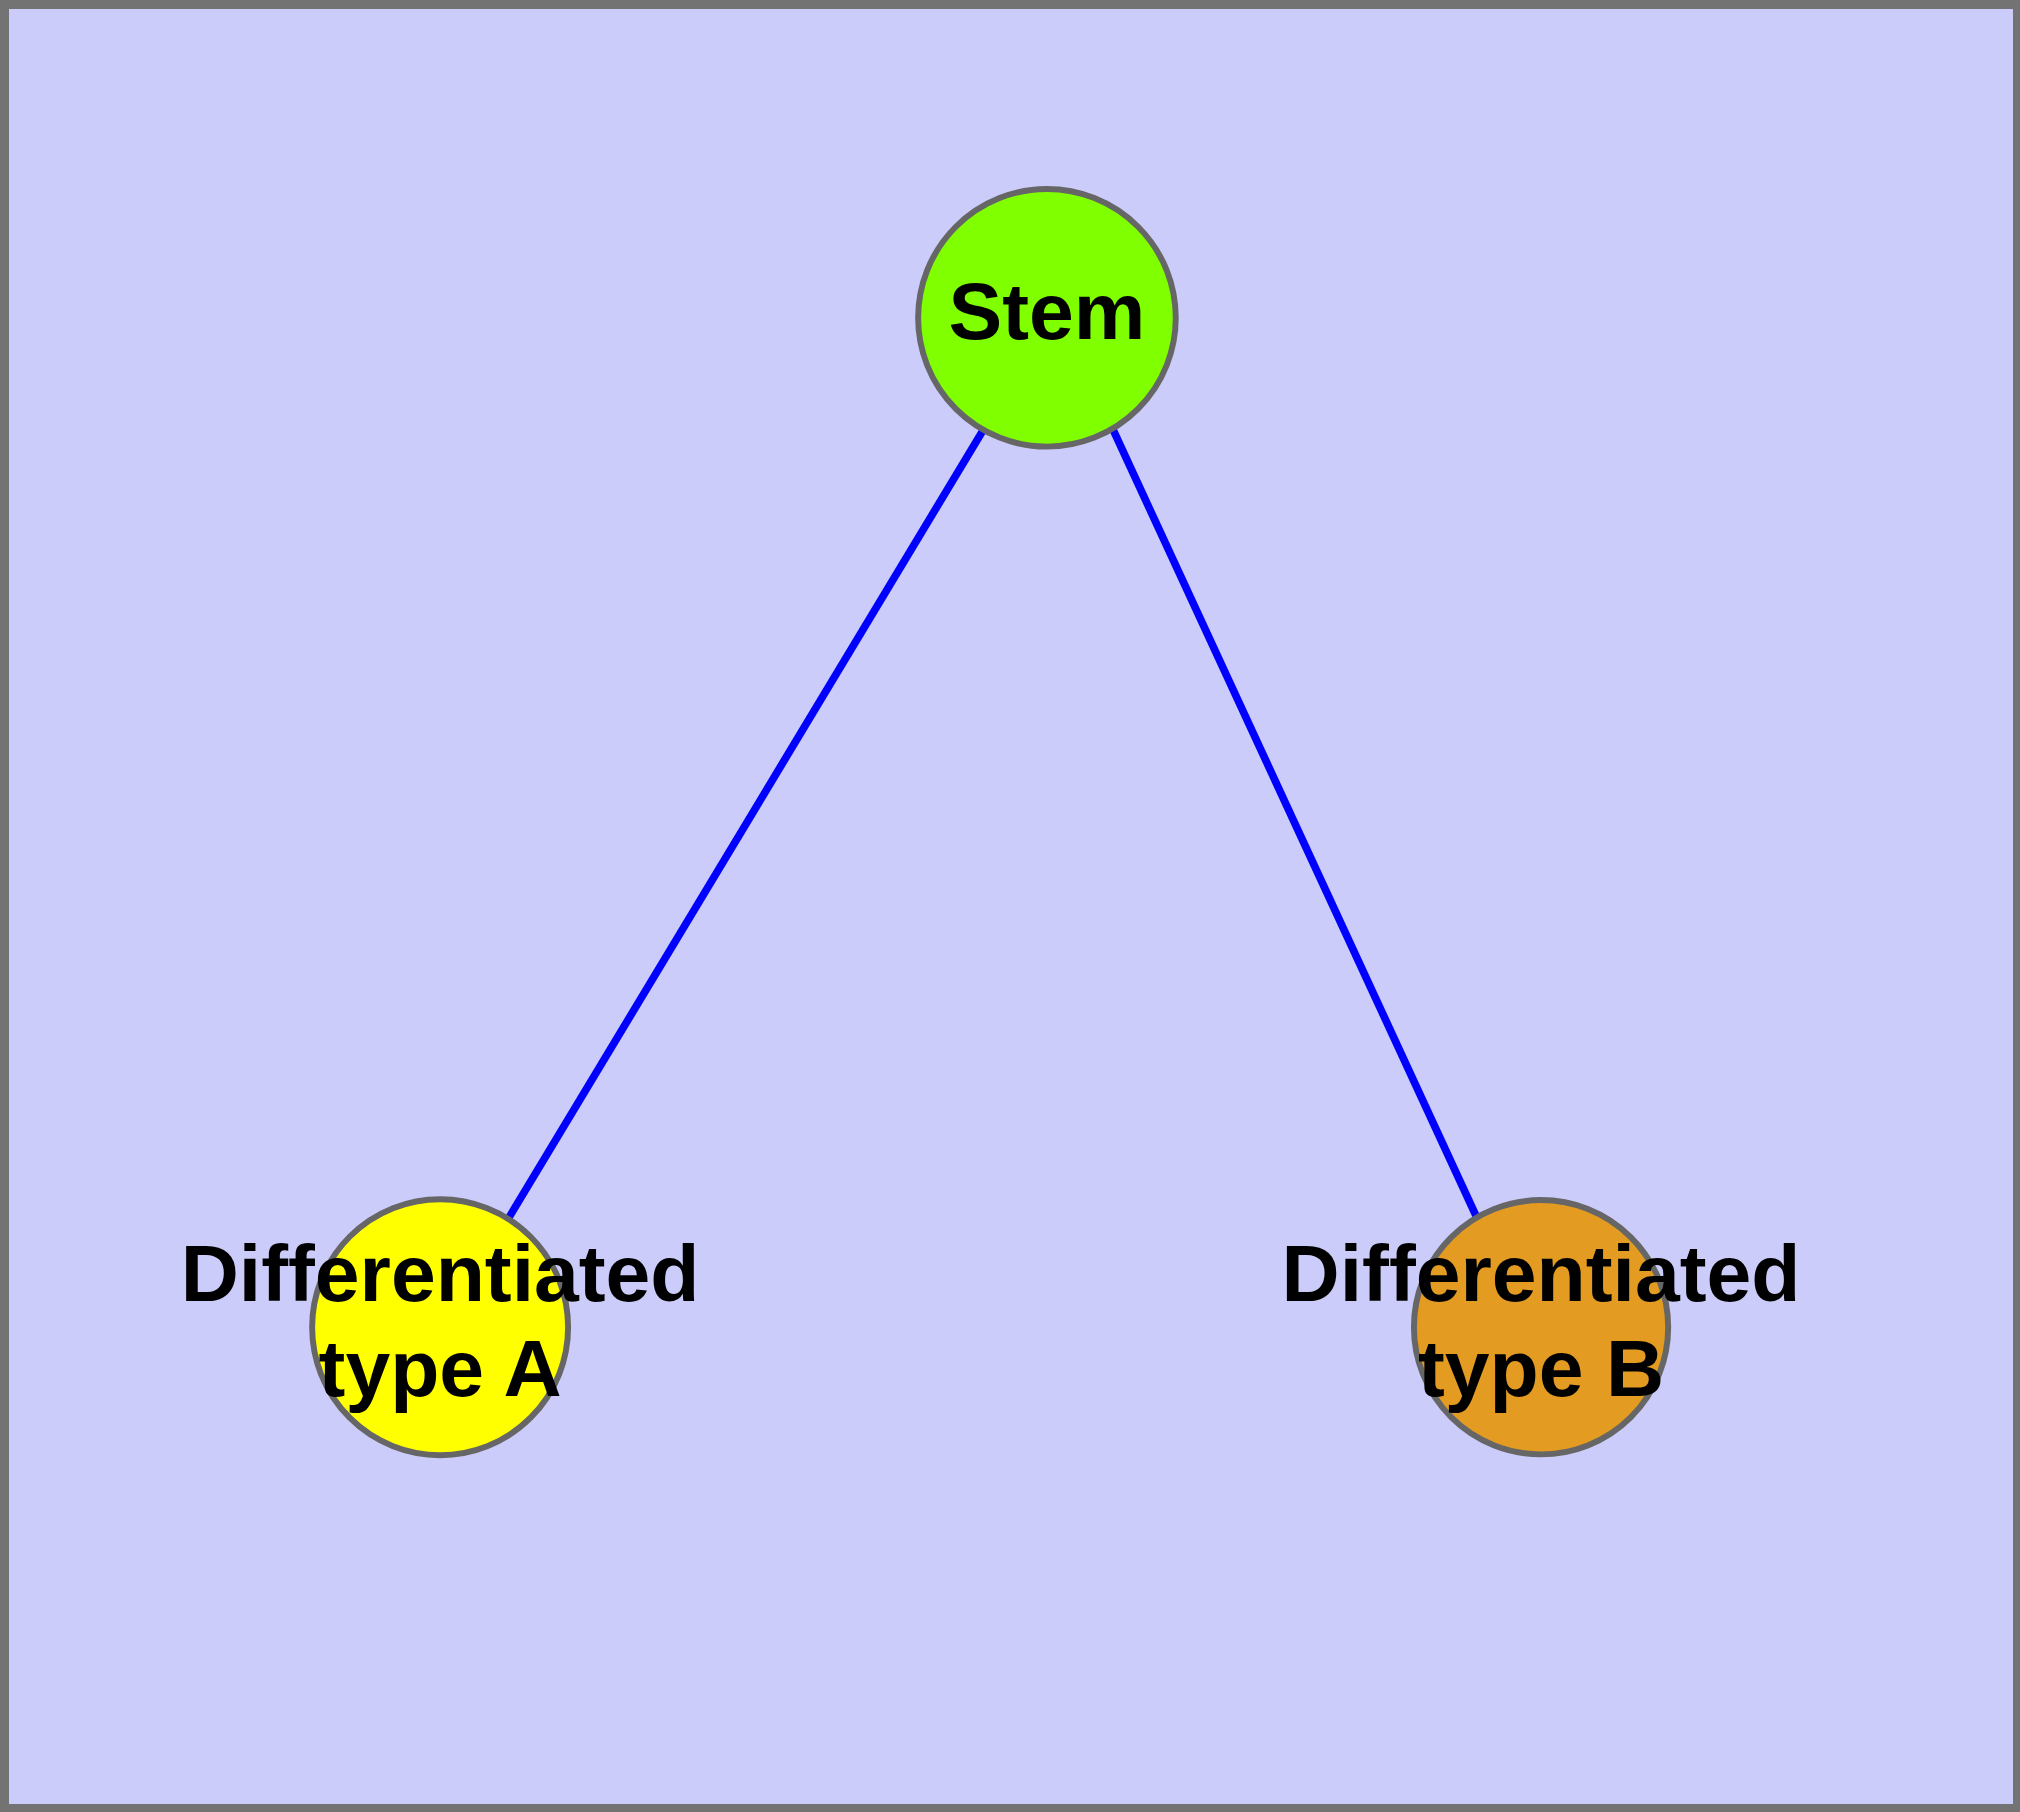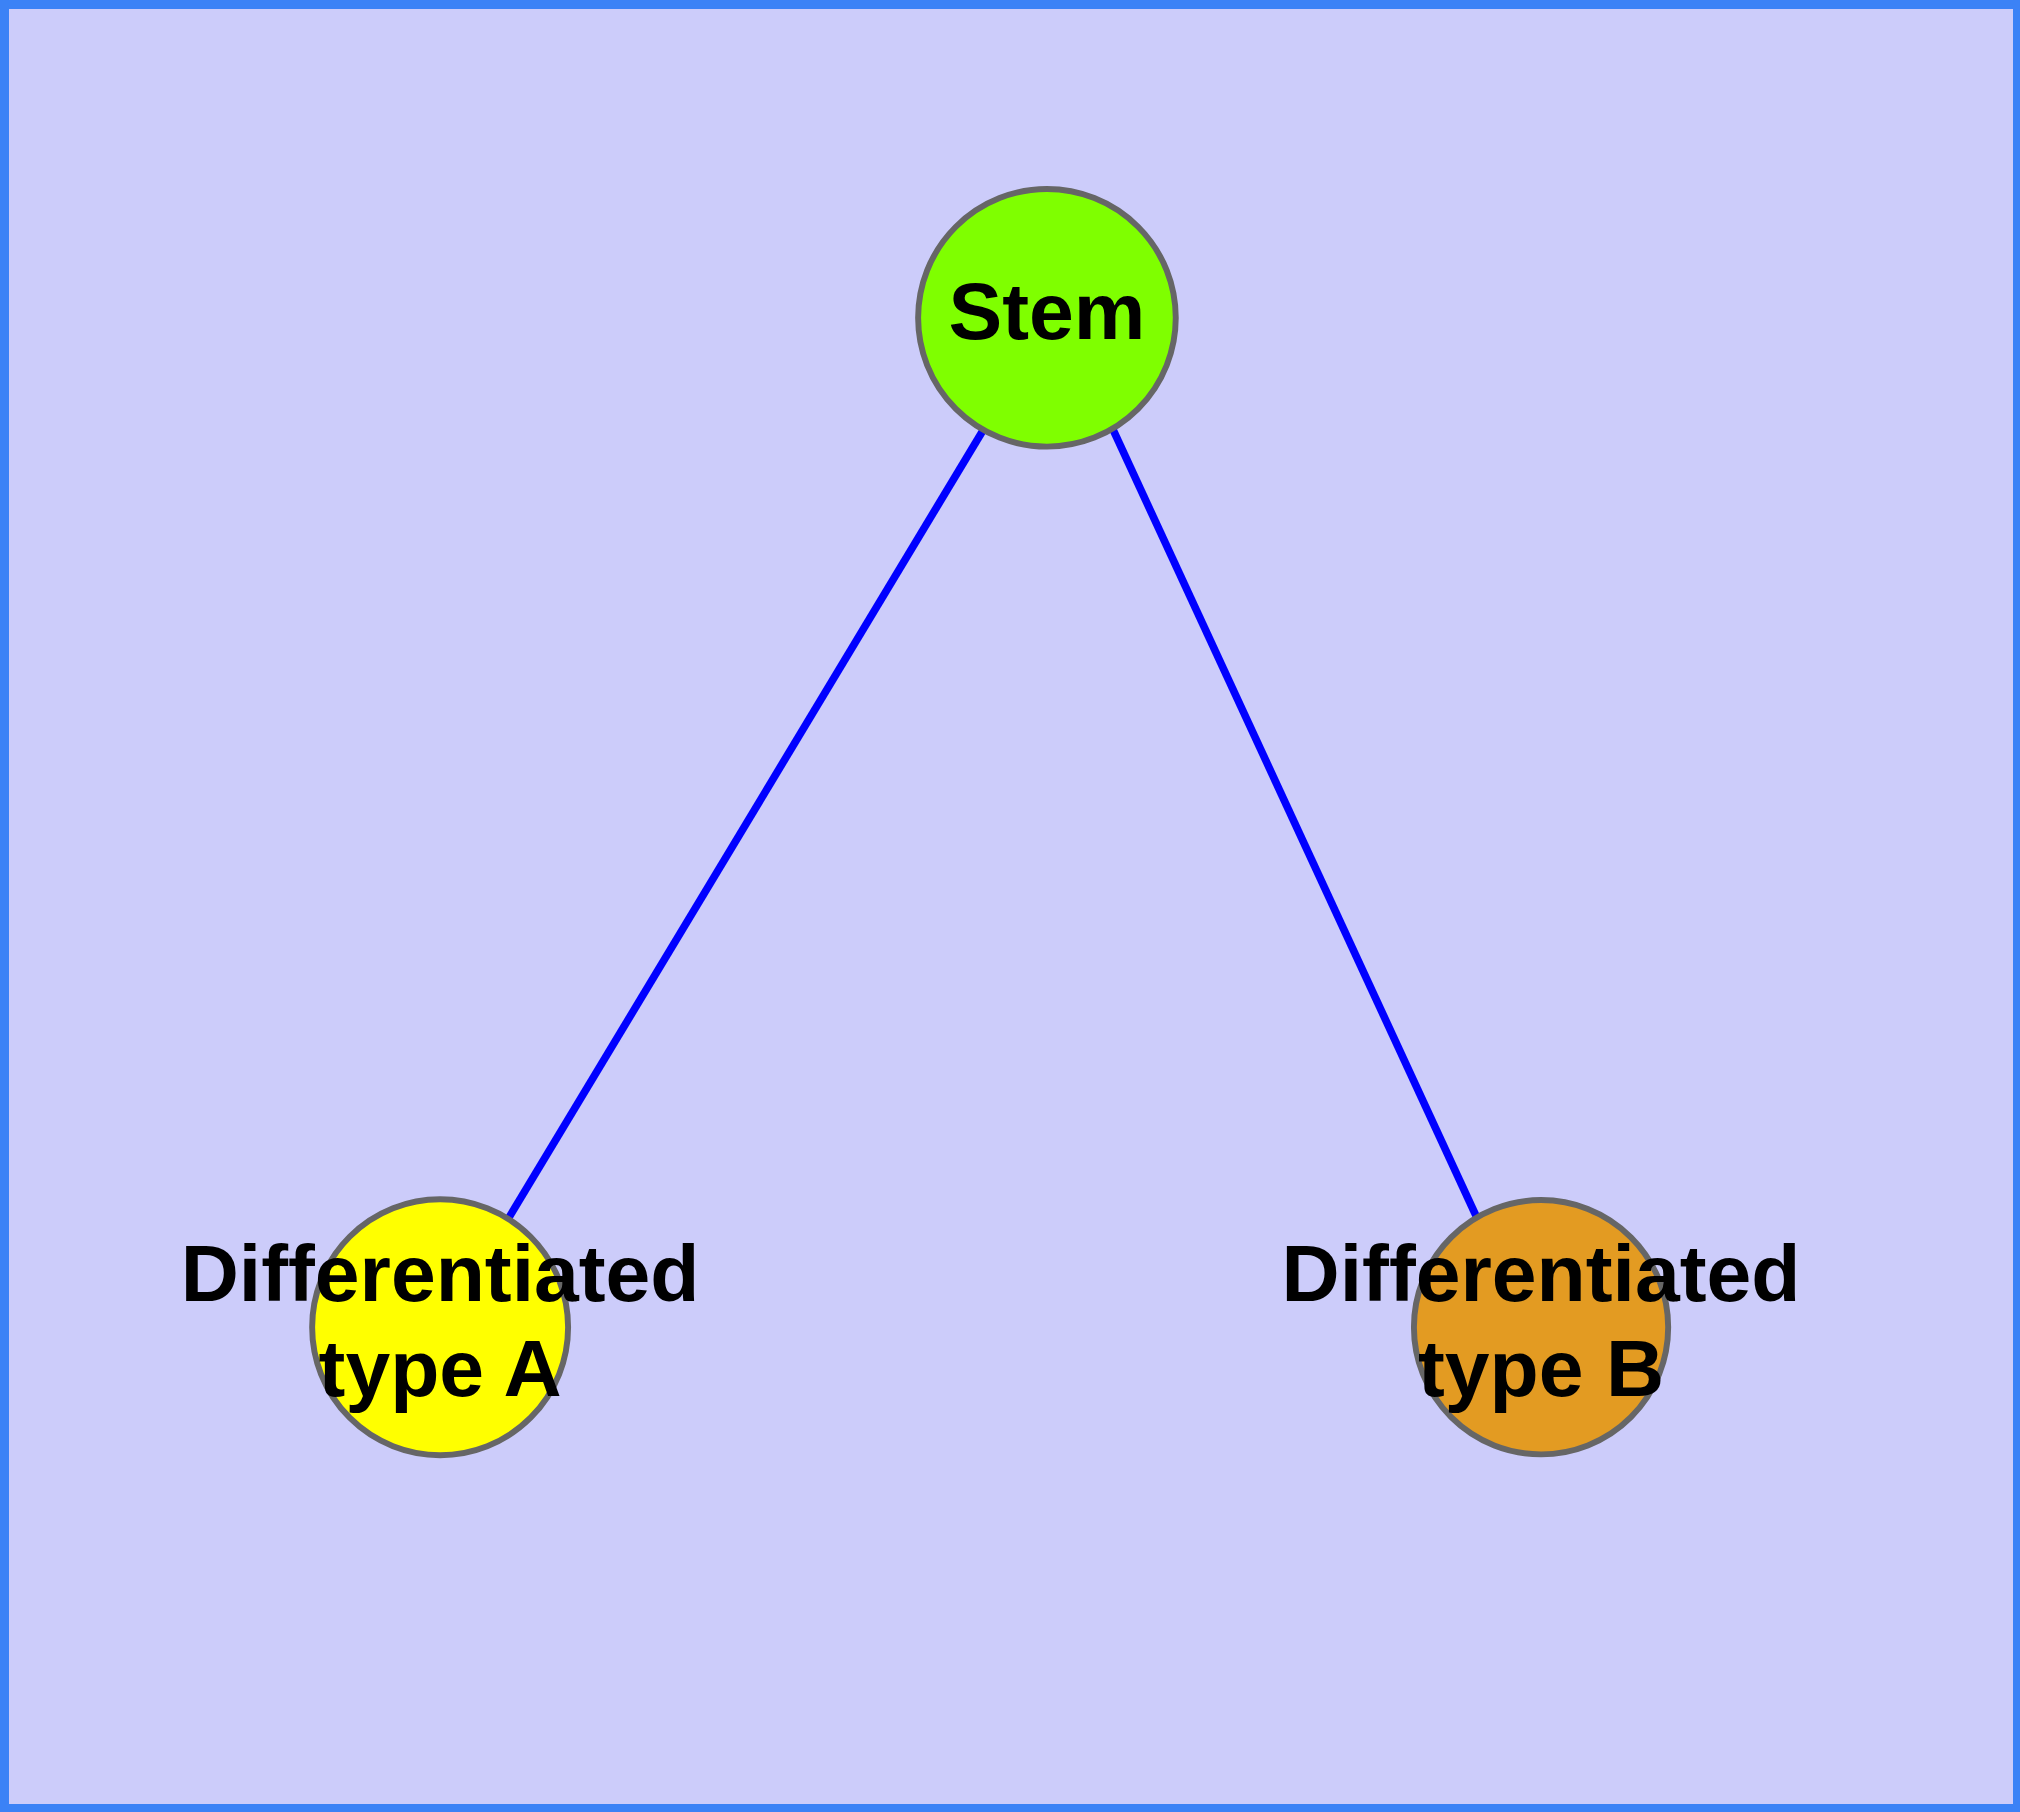--- a/index.html
+++ b/index.html
@@ -5,21 +5,21 @@
 <style>
   html, body {
     margin: 0;
     padding: 0;
     background: #ffffff;
   }
   #canvas {
     position: relative;
     width: 2021px;
     height: 1812px;
-    background: #3b82f6;
+    background: #737373;
     overflow: hidden;
     font-family: "Liberation Sans", sans-serif;
   }
   #plot-area {
     position: absolute;
     left: 8.5px;
     top: 8.5px;
     width: 2004px;
     height: 1795px;
     background: #ccccfa;

